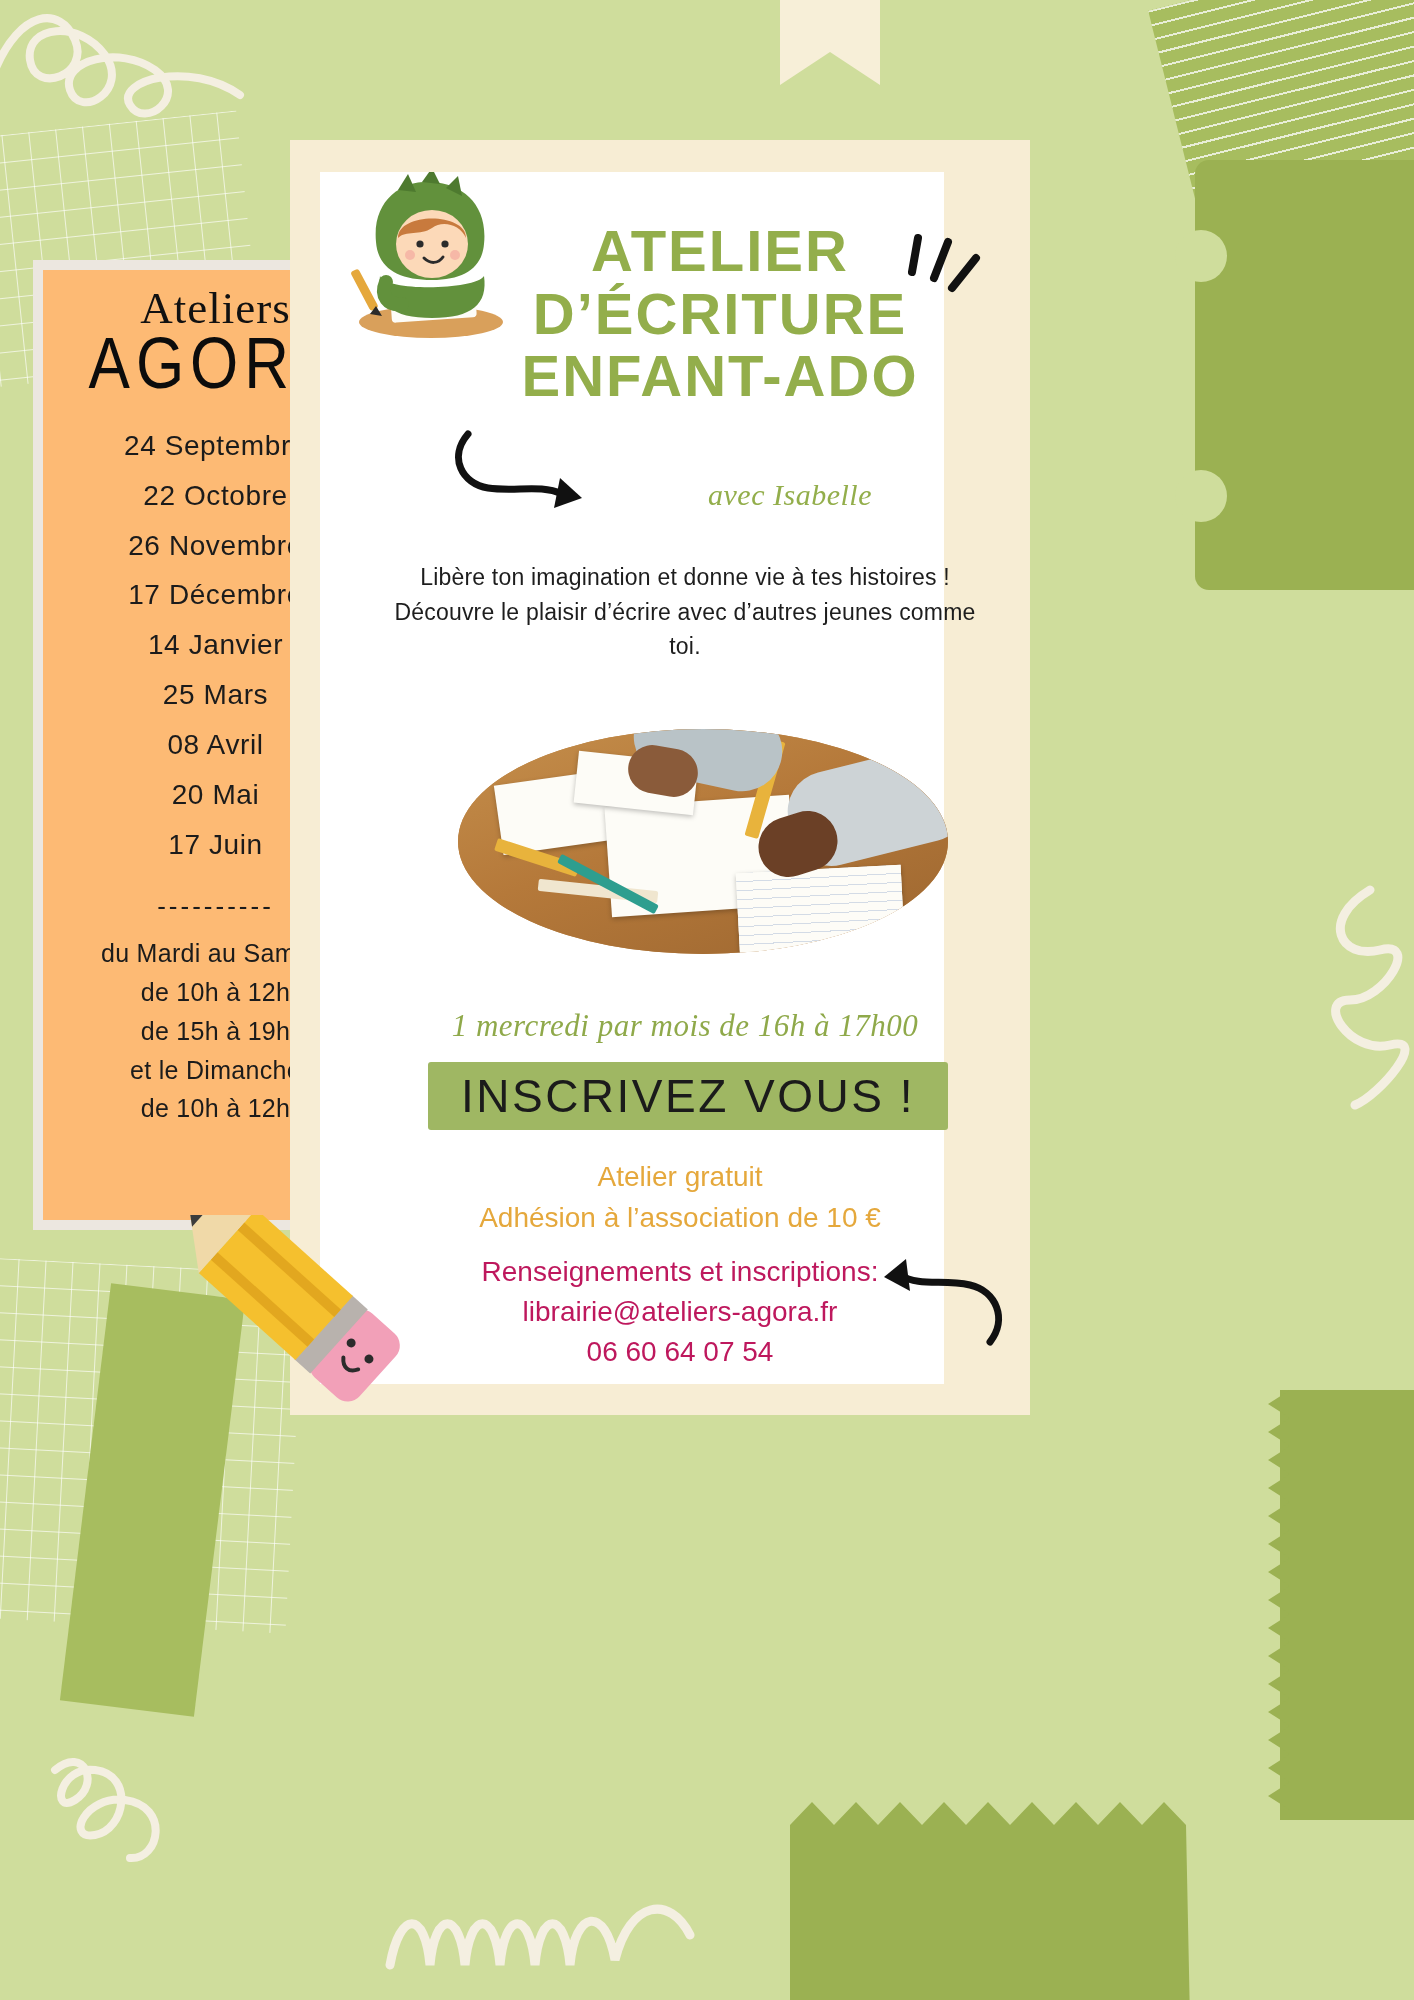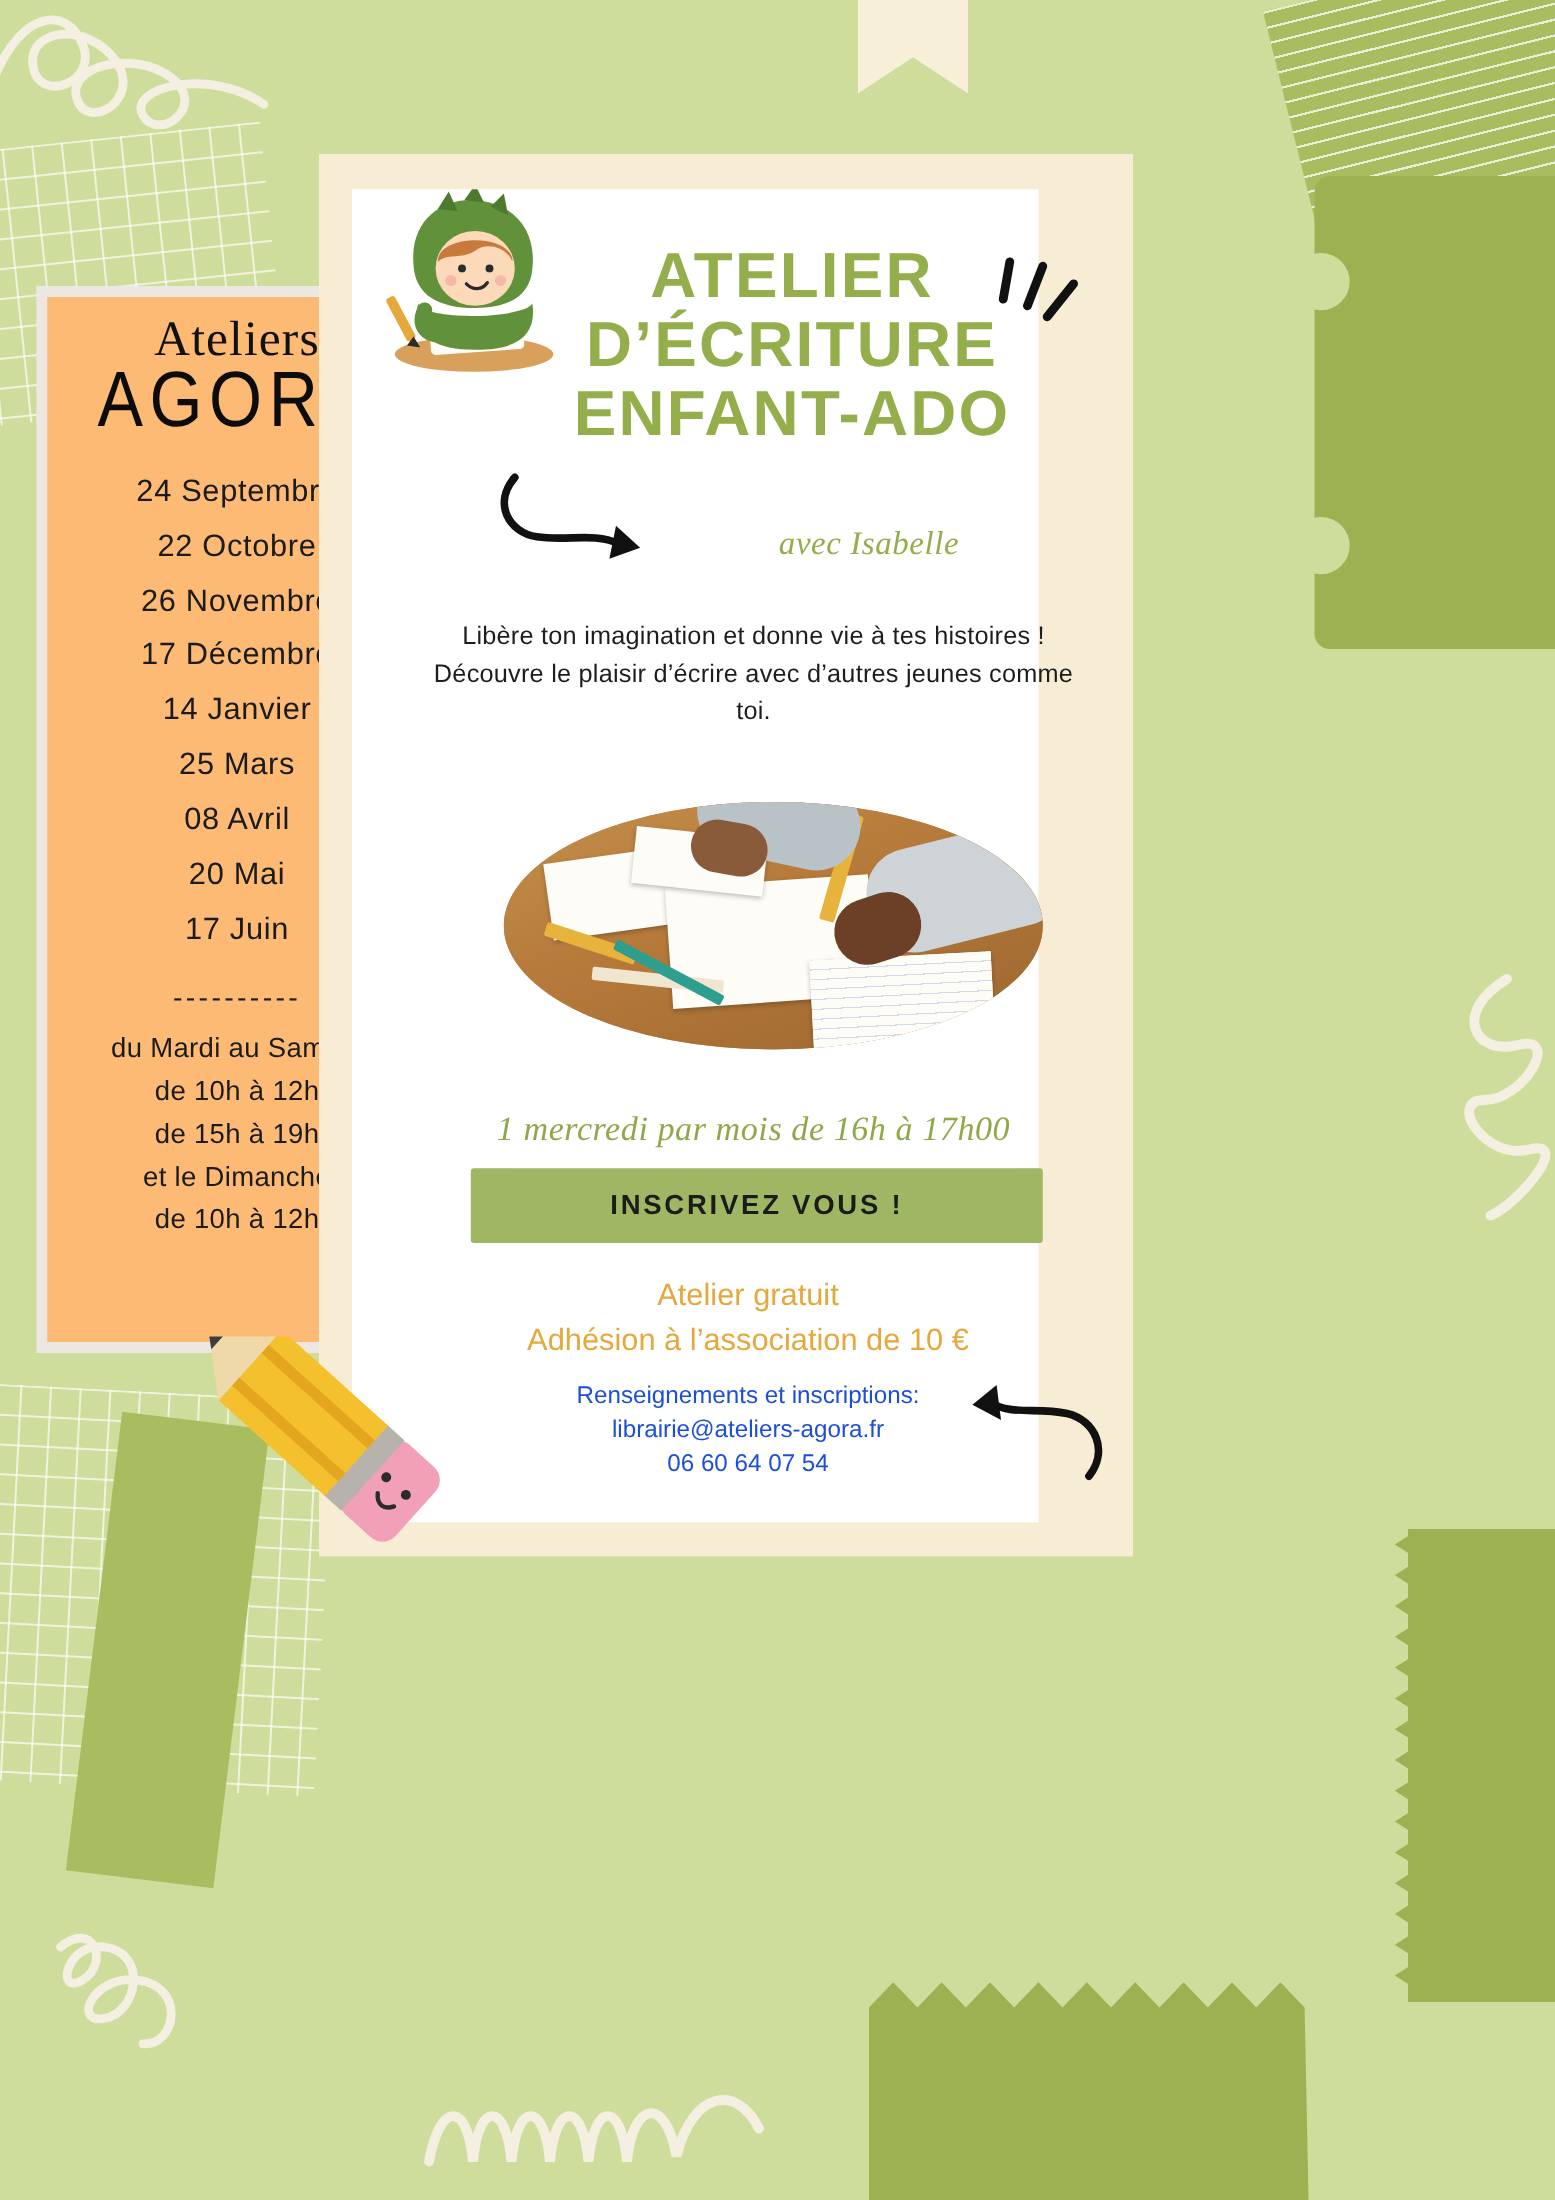--- a/index.html
+++ b/index.html
@@ -217,44 +217,44 @@
     width: 520px;
     height: 68px;
     background: #9fb763;
     display: flex;
     align-items: center;
     justify-content: center;
     border-radius: 3px;
   }
   .cta span {
     font-family: "Liberation Sans", sans-serif;
-    font-weight: bold;
-    font-size: 25px;
+    font-weight: normal;
+    font-size: 46px;
     letter-spacing: 2.5px;
     color: #1b1b1b;
   }
 
   .price {
     position: absolute;
     left: 60px;
     top: 985px;
     width: 600px;
     text-align: center;
     font-size: 28px;
     color: #e5a83c;
     line-height: 1.45;
   }
   .contact {
     position: absolute;
     left: 60px;
     top: 1080px;
     width: 600px;
     text-align: center;
-    font-size: 22px;
-    color: #1d4ed8;
+    font-size: 28px;
+    color: #be185d;
     line-height: 1.42;
   }
 
   
   #dino-kid { position: absolute; left: 336px; top: 172px; width: 190px; height: 175px; }
 
   
   #big-pencil { position: absolute; left: 95px; top: 1215px; width: 330px; height: 265px; }
 
   

